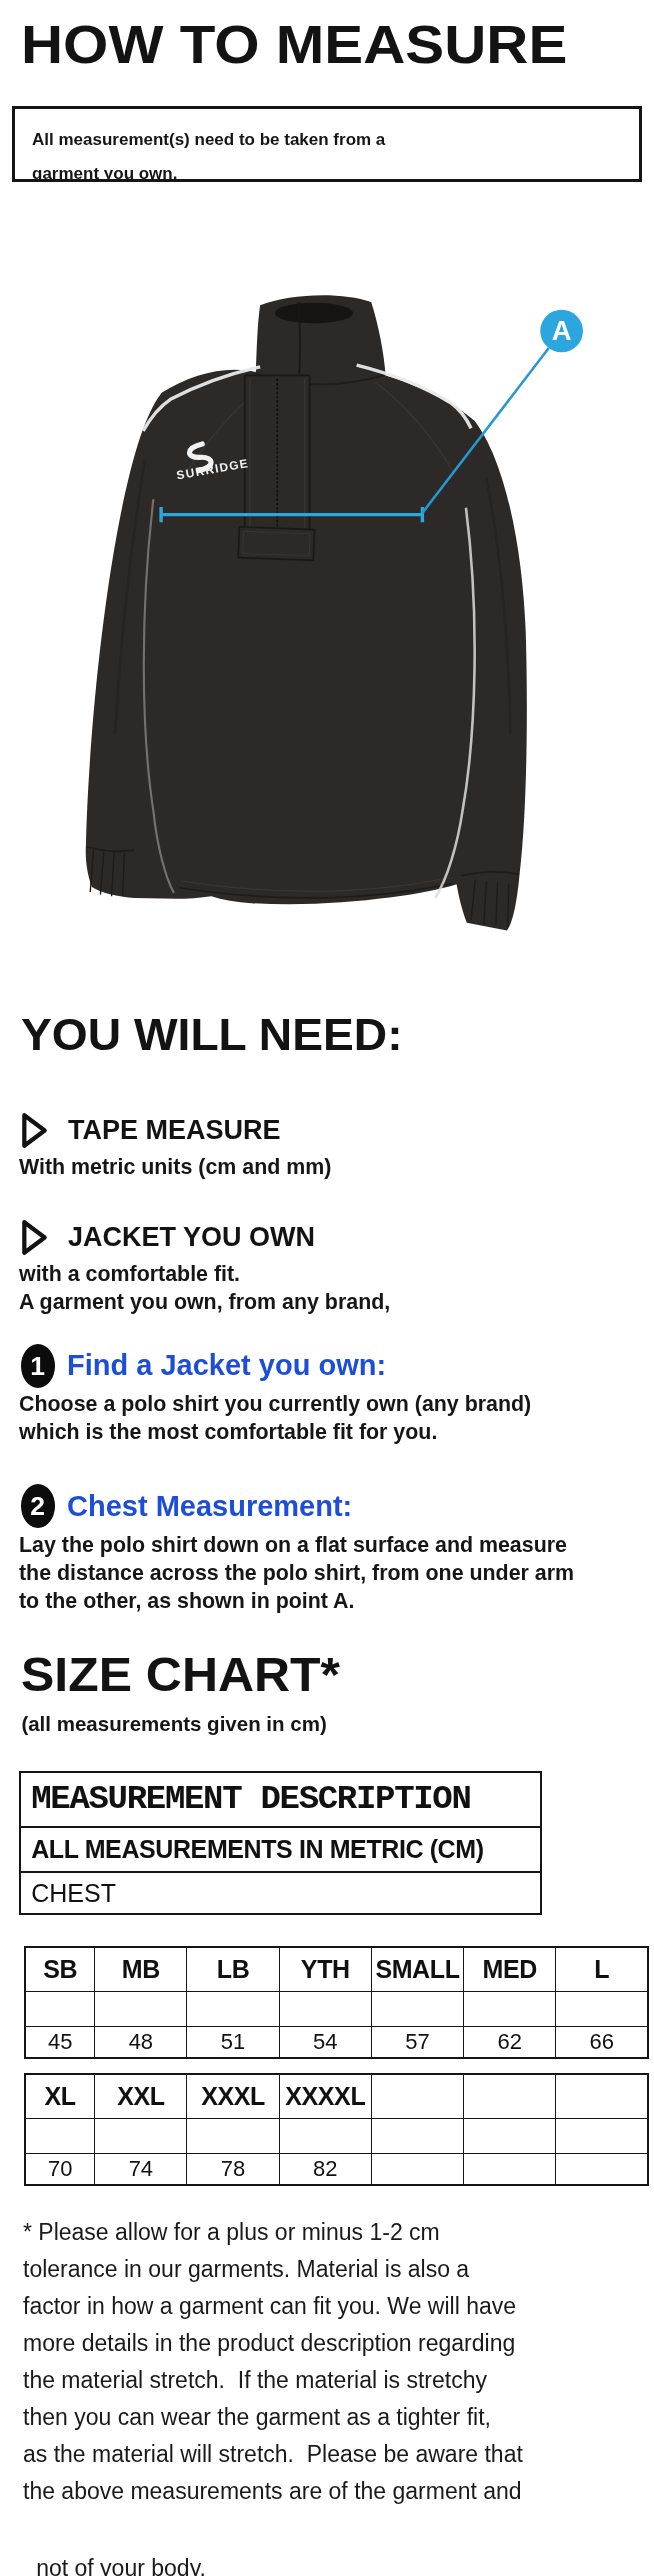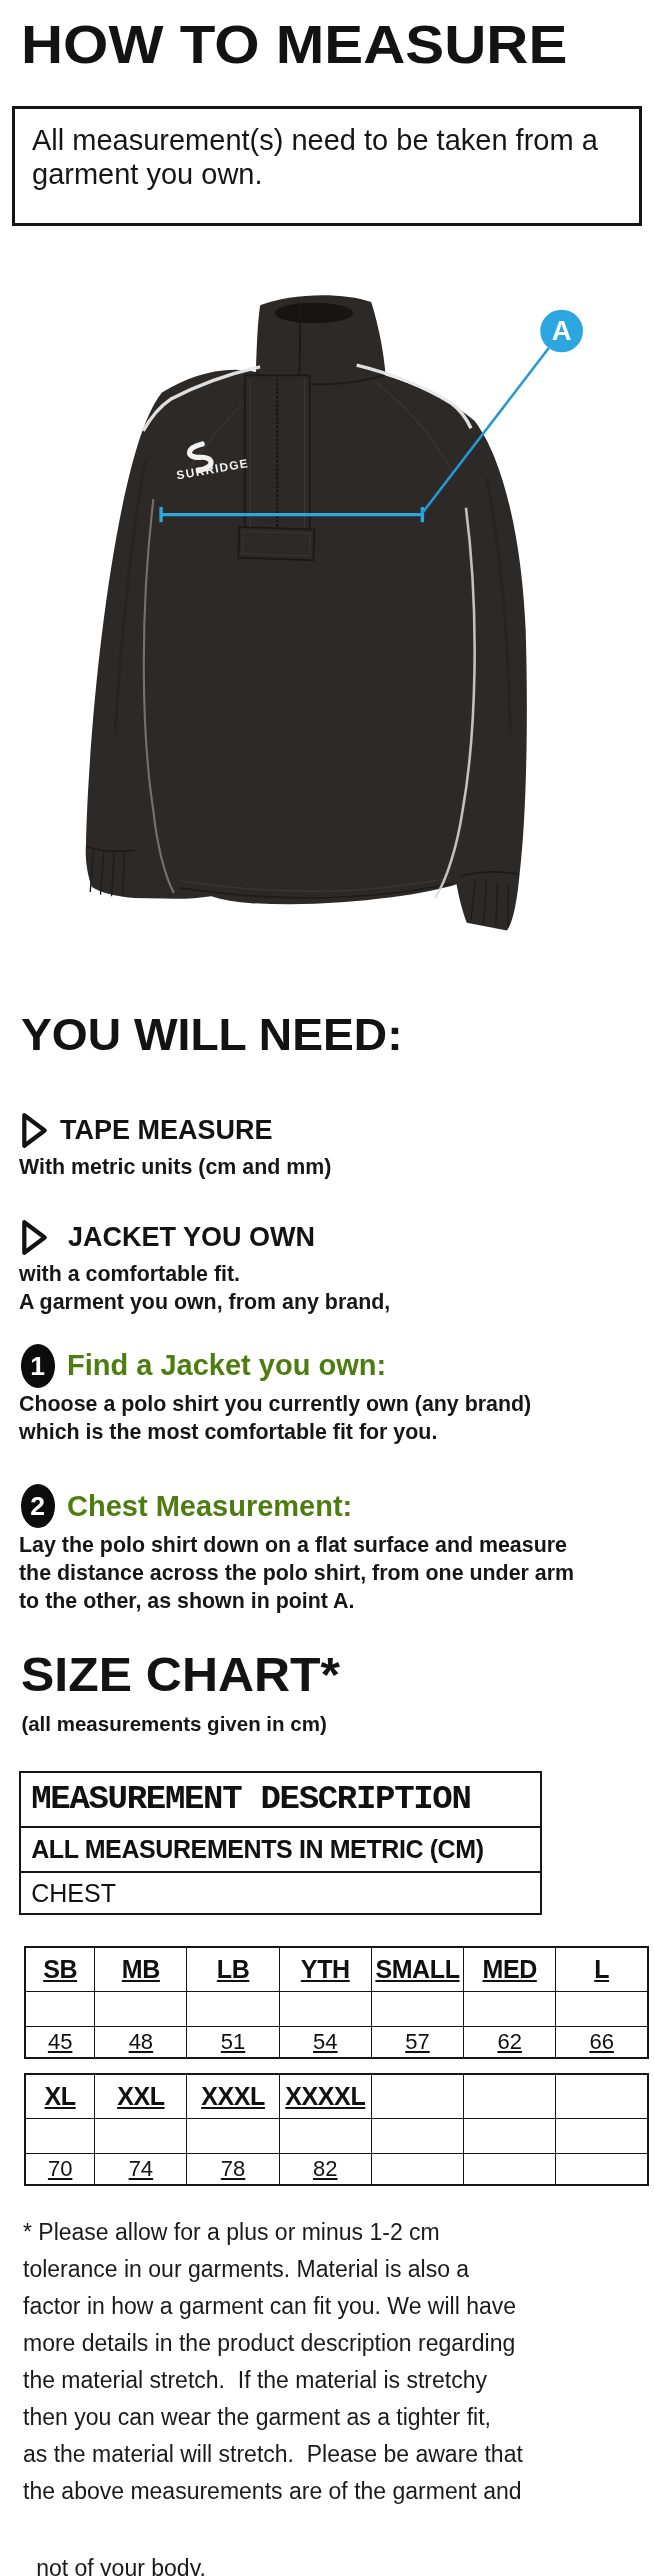--- a/index.html
+++ b/index.html
@@ -7,48 +7,48 @@
     position:relative;width:654px;height:2576px;background:#fff;
     font-family:"Liberation Sans",sans-serif;color:#111;overflow:hidden;
   }
   .abs{position:absolute;}
   
   .h1{font-weight:bold;font-size:53px;letter-spacing:0px;transform:scaleX(1.10);transform-origin:left top;white-space:nowrap;color:#131313;}
   .h2{font-weight:bold;font-size:44px;transform:scaleX(1.05);transform-origin:left top;white-space:nowrap;color:#131313;}
   .h2b{font-weight:bold;font-size:48px;transform:scaleX(1.04);transform-origin:left top;white-space:nowrap;color:#131313;}
   
   .notice{
-    left:12px;top:106px;width:630px;height:120px;border:3.4px solid #151515;box-sizing:border-box;
-    padding:13.7px 17px;font-weight:normal;font-size:29px;line-height:34px;color:#161616;
+    left:12px;top:106px;width:630px;height:76px;border:3.4px solid #151515;box-sizing:border-box;
+    padding:13.7px 17px;font-weight:bold;font-size:17px;line-height:34px;color:#161616;
   }
   .tline{white-space:pre;}
   
   .item-title{font-weight:bold;font-size:27px;white-space:nowrap;color:#131313;}
   .item-desc{font-weight:bold;font-size:21.4px;line-height:28px;color:#161616;}
   
   .badge{
     width:34px;height:44px;background:#0c0c0c;border-radius:50%;
     color:#fff;font-weight:bold;font-size:26.5px;line-height:44px;text-align:center;
   }
-  .step-title{font-weight:bold;font-size:29px;white-space:nowrap;color:#4d7c0f;}
+  .step-title{font-weight:bold;font-size:29px;white-space:nowrap;color:#1d4ed8;}
   .step-desc{font-weight:bold;font-size:21.4px;line-height:28px;color:#161616;}
   .sub{font-weight:bold;font-size:20.5px;color:#161616;}
   
   .meastable{
     left:19px;top:1771px;width:523px;border:2.6px solid #151515;box-sizing:border-box;background:#fff;
   }
   .meastable .r1{height:53px;line-height:53px;font-weight:bold;font-size:34px;letter-spacing:-1.3px;padding-left:10.2px;white-space:nowrap;font-family:Liberation Mono, monospace;}
   .meastable .r2{height:43px;line-height:43px;font-weight:bold;font-size:25px;letter-spacing:-0.4px;border-top:2.6px solid #151515;padding-left:10.2px;white-space:nowrap;}
   .meastable .r3{height:40px;line-height:40px;font-size:25px;border-top:2.6px solid #151515;padding-left:10.2px;white-space:nowrap;}
   
   table.sizes{
     border-collapse:collapse;width:625px;table-layout:fixed;background:#fff;
     border:2.6px solid #151515;
   }
-  table.sizes td{border:1.7px solid #151515;text-align:center;vertical-align:middle;overflow:hidden;text-decoration:underline;}
+  table.sizes td{border:1.7px solid #151515;text-align:center;vertical-align:middle;overflow:hidden;}
   table.sizes tr.hd td{height:41px;font-weight:bold;font-size:25px;letter-spacing:-0.4px;}
   table.sizes tr.sp td{height:32px;}
   table.sizes tr.vl td{height:28px;font-size:22px;}
   
   .footnote{font-size:23px;line-height:37px;color:#1a1a1a;}
   .footnote .tline:last-child{padding-left:6.8px;margin-top:40px;}
   svg text{font-family:"Liberation Sans",sans-serif;}
 </style>
 </head>
 <body>
@@ -138,21 +138,21 @@
     </svg>
   </div>
 
   <div class="abs h2" style="left:21.4px;top:1010px;">YOU WILL NEED:</div>
 
   <div class="abs" style="left:19px;top:1111px;">
     <svg width="31" height="39" viewBox="0 0 36 46">
         <path d="M6,5 L30,23 L6,41 Z" fill="none" stroke="#121212" stroke-width="5" stroke-linejoin="round"></path>
       </svg>
   </div>
-  <div class="abs item-title" style="left:60px;top:1115px;">TAPE MEASURE</div>
+  <div class="abs item-title" style="left:68px;top:1115px;">TAPE MEASURE</div>
   <div class="abs item-desc" style="left:19px;top:1153px;">
       <div class="tline">With metric units (cm and mm)</div>
     </div>
 
   <div class="abs" style="left:19px;top:1218px;">
     <svg width="31" height="39" viewBox="0 0 36 46">
         <path d="M6,5 L30,23 L6,41 Z" fill="none" stroke="#121212" stroke-width="5" stroke-linejoin="round"></path>
       </svg>
   </div>
   <div class="abs item-title" style="left:68px;top:1222px;">JACKET YOU OWN</div>

